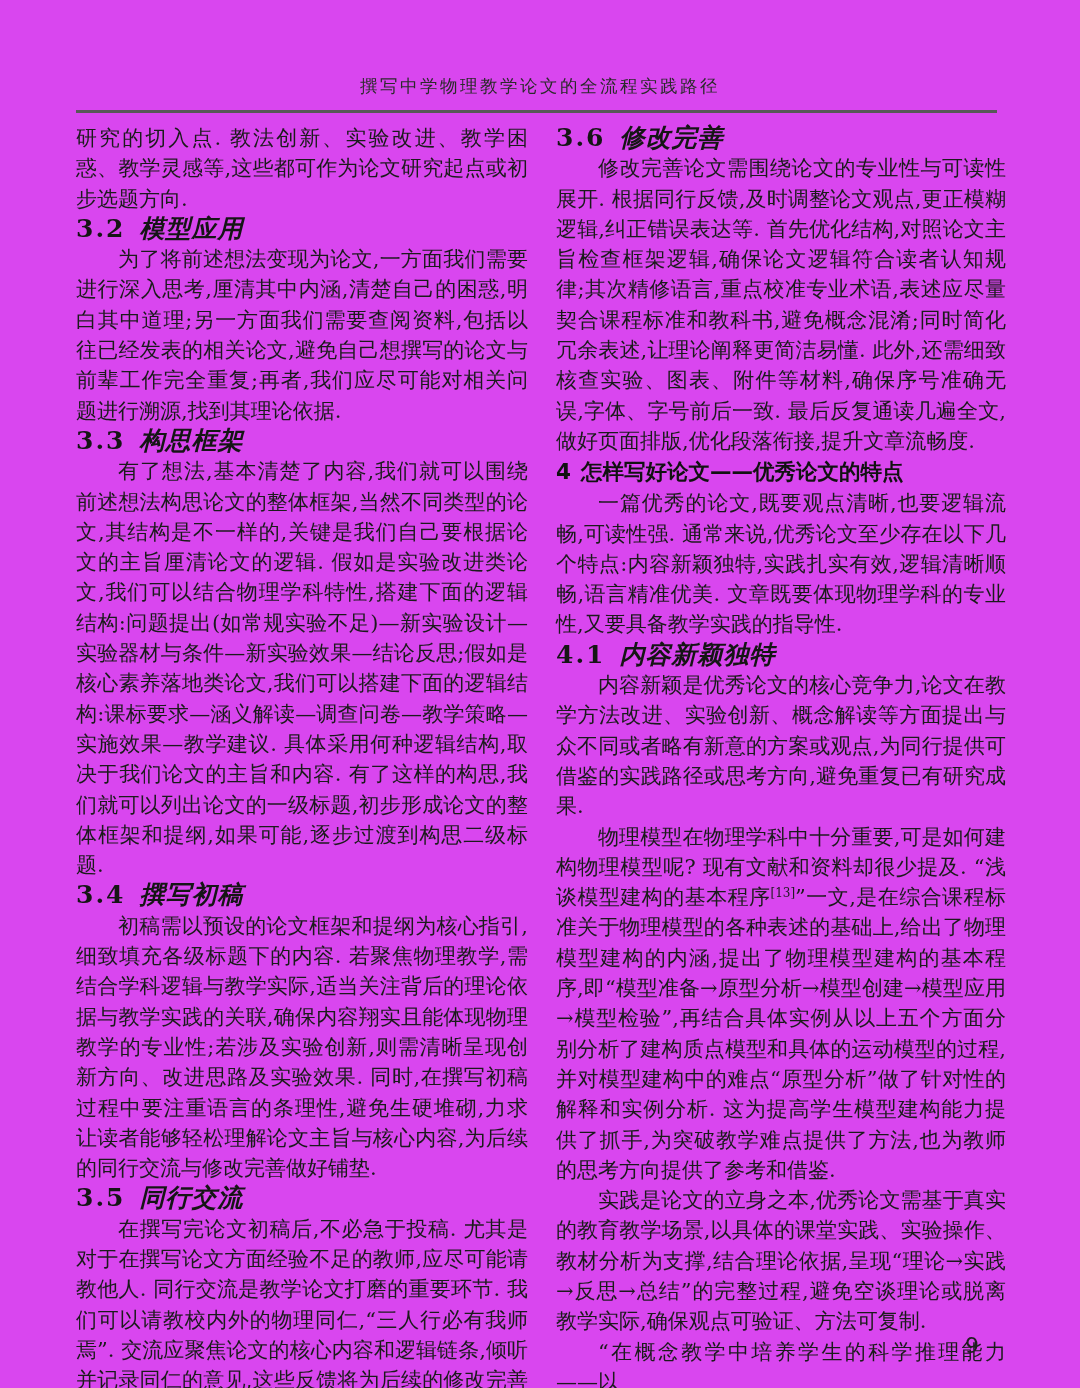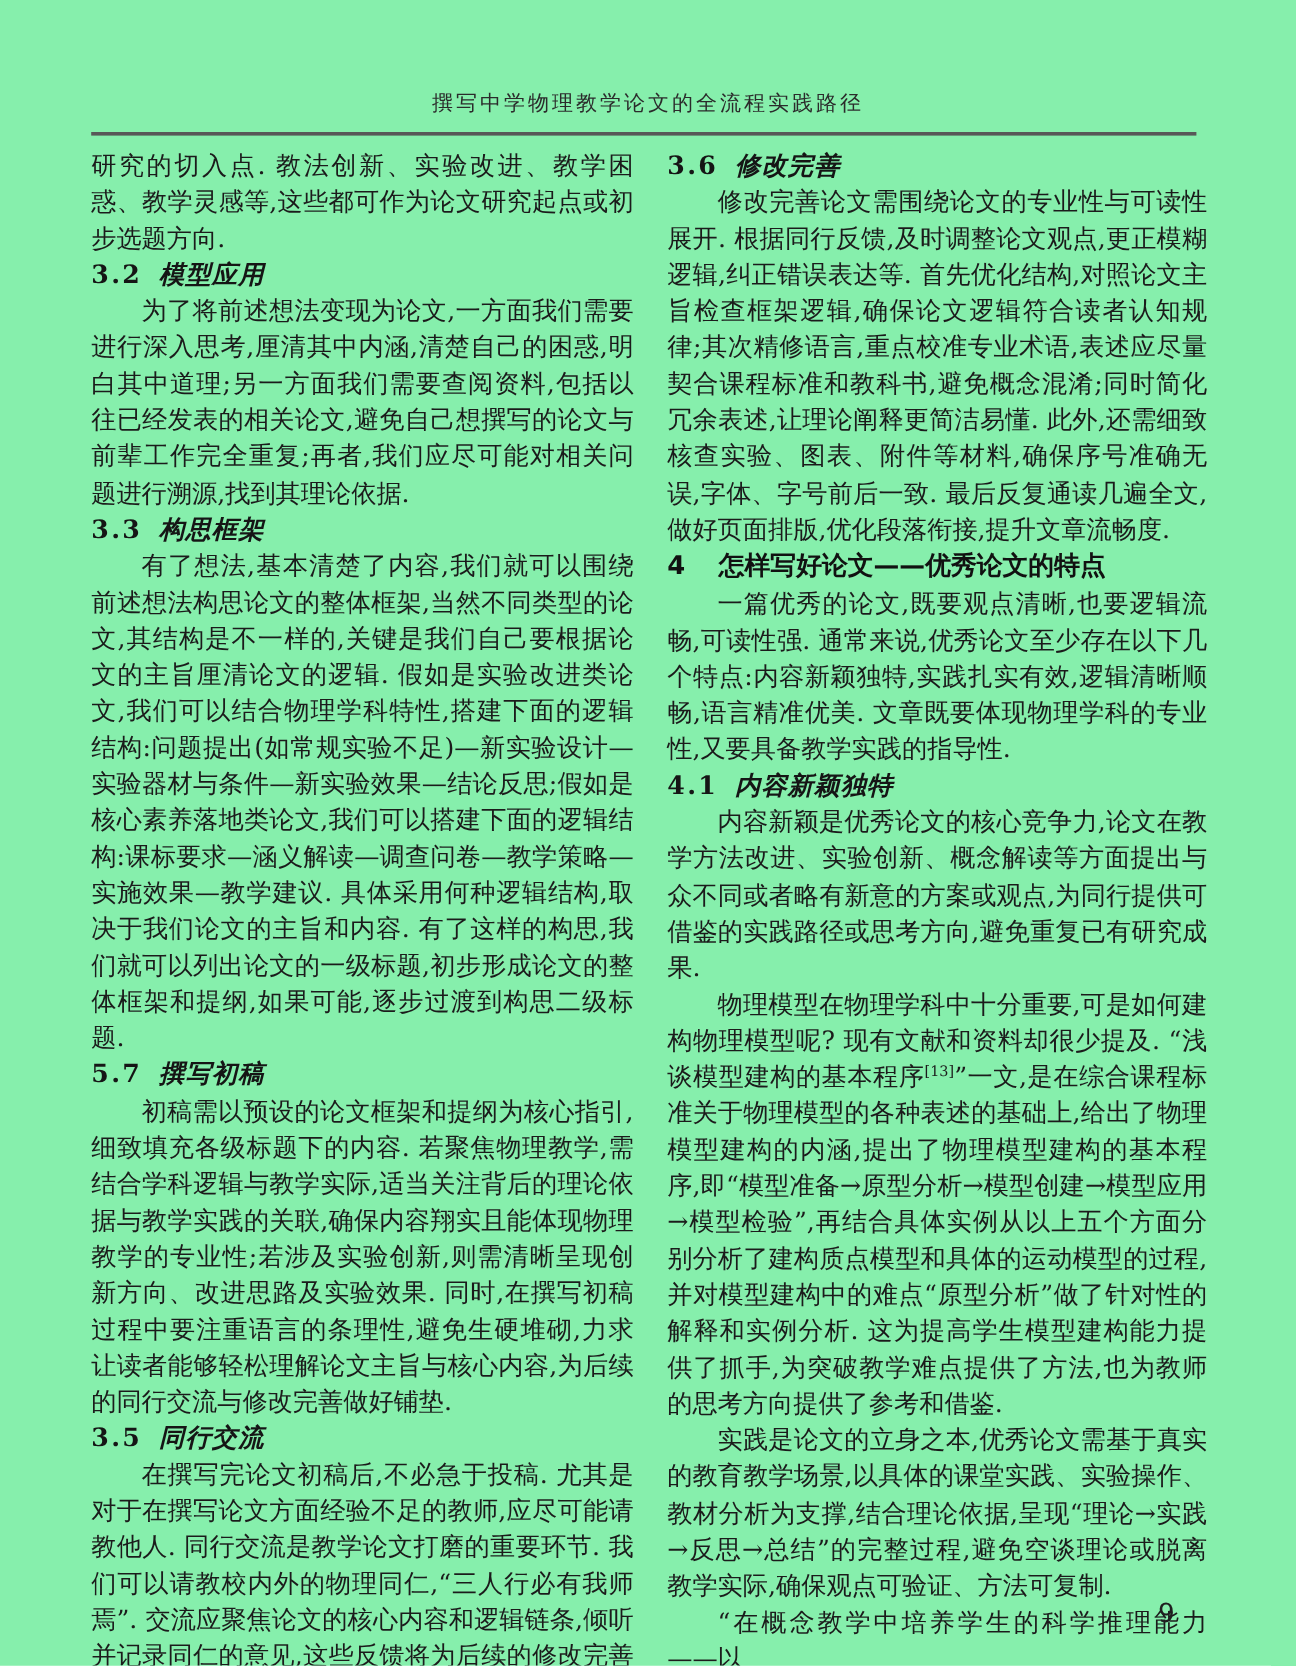--- a/index.html
+++ b/index.html
@@ -6,21 +6,21 @@
   html, body { width: 1080px; height: 1388px; }
   body {
     background: #ffffff;
     font-family: "DejaVu Serif", "Liberation Serif", serif;
     color: #1b1b1b;
   }
   .page {
     position: relative;
     width: 1080px;
     height: 1388px;
-    background: #86efac;
+    background: #d946ef;
     overflow: hidden;
   }
   .running-head {
     position: absolute;
     top: 74px;
     left: 0;
     width: 1080px;
     text-align: center;
     font-size: 17.5px;
     letter-spacing: 2.5px;
@@ -43,21 +43,21 @@
   .col-left  { left: 76px; }
   .col-right { left: 556px; width: 450px; }
   .col p {
     font-size: 21px;
     line-height: 30.3px;
     text-align: justify;
     color: #1b1b1b;
   }
   .col p.indent { text-indent: 2em; }
   .subsection-heading {
-    font-size: 21px;
+    font-size: 25px;
     line-height: 30.3px;
     font-weight: 700;
     color: #151515;
     white-space: nowrap;
   }
   .subsection-heading .sec-num {
     font-style: normal;
     letter-spacing: 2px;
   }
   .subsection-heading .sec-title {
@@ -67,21 +67,21 @@
   }
   .section-heading {
     font-family: "DejaVu Sans", "Liberation Sans", sans-serif;
     font-size: 21.5px;
     line-height: 32px;
     font-weight: 700;
     color: #111;
     white-space: nowrap;
   }
   .section-heading .sec-num { letter-spacing: 0; }
-  .section-heading .sec-title { margin-left: 28px; }
+  .section-heading .sec-title { margin-left: 10px; }
   sup.ref {
     font-size: 12px;
     line-height: 0;
     vertical-align: 7px;
     letter-spacing: 0;
   }
   .page-number {
     position: absolute;
     top: 1333px;
     left: 952px;
@@ -108,21 +108,21 @@
       <span class="sec-num">3.2</span><span class="sec-title">模型应用</span>
     </div>
     <p class="indent">为了将前述想法变现为论文,一方面我们需要进行深入思考,厘清其中内涵,清楚自己的困惑,明白其中道理;另一方面我们需要查阅资料,包括以往已经发表的相关论文,避免自己想撰写的论文与前辈工作完全重复;再者,我们应尽可能对相关问题进行溯源,找到其理论依据.</p>
 
     <div class="subsection-heading">
       <span class="sec-num">3.3</span><span class="sec-title">构思框架</span>
     </div>
     <p class="indent">有了想法,基本清楚了内容,我们就可以围绕前述想法构思论文的整体框架,当然不同类型的论文,其结构是不一样的,关键是我们自己要根据论文的主旨厘清论文的逻辑. 假如是实验改进类论文,我们可以结合物理学科特性,搭建下面的逻辑结构:问题提出(如常规实验不足)—新实验设计—实验器材与条件—新实验效果—结论反思;假如是核心素养落地类论文,我们可以搭建下面的逻辑结构:课标要求—涵义解读—调查问卷—教学策略—实施效果—教学建议. 具体采用何种逻辑结构,取决于我们论文的主旨和内容. 有了这样的构思,我们就可以列出论文的一级标题,初步形成论文的整体框架和提纲,如果可能,逐步过渡到构思二级标题.</p>
 
     <div class="subsection-heading">
-      <span class="sec-num">5.7</span><span class="sec-title">撰写初稿</span>
+      <span class="sec-num">3.4</span><span class="sec-title">撰写初稿</span>
     </div>
     <p class="indent">初稿需以预设的论文框架和提纲为核心指引,细致填充各级标题下的内容. 若聚焦物理教学,需结合学科逻辑与教学实际,适当关注背后的理论依据与教学实践的关联,确保内容翔实且能体现物理教学的专业性;若涉及实验创新,则需清晰呈现创新方向、改进思路及实验效果. 同时,在撰写初稿过程中要注重语言的条理性,避免生硬堆砌,力求让读者能够轻松理解论文主旨与核心内容,为后续的同行交流与修改完善做好铺垫.</p>
 
     <div class="subsection-heading">
       <span class="sec-num">3.5</span><span class="sec-title">同行交流</span>
     </div>
     <p class="indent">在撰写完论文初稿后,不必急于投稿. 尤其是对于在撰写论文方面经验不足的教师,应尽可能请教他人. 同行交流是教学论文打磨的重要环节. 我们可以请教校内外的物理同仁,“三人行必有我师焉”. 交流应聚焦论文的核心内容和逻辑链条,倾听并记录同仁的意见,这些反馈将为后续的修改完善提供参考.</p>
   </div>
 
   <div class="col col-right">

